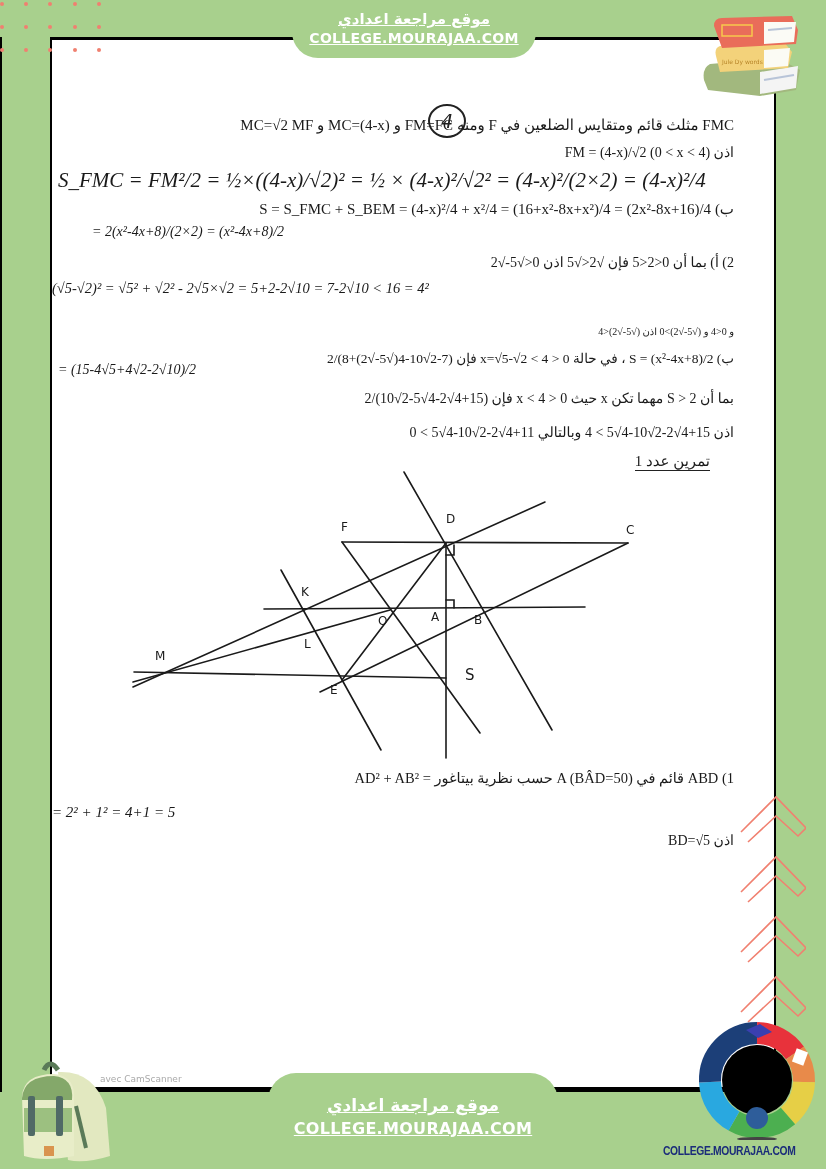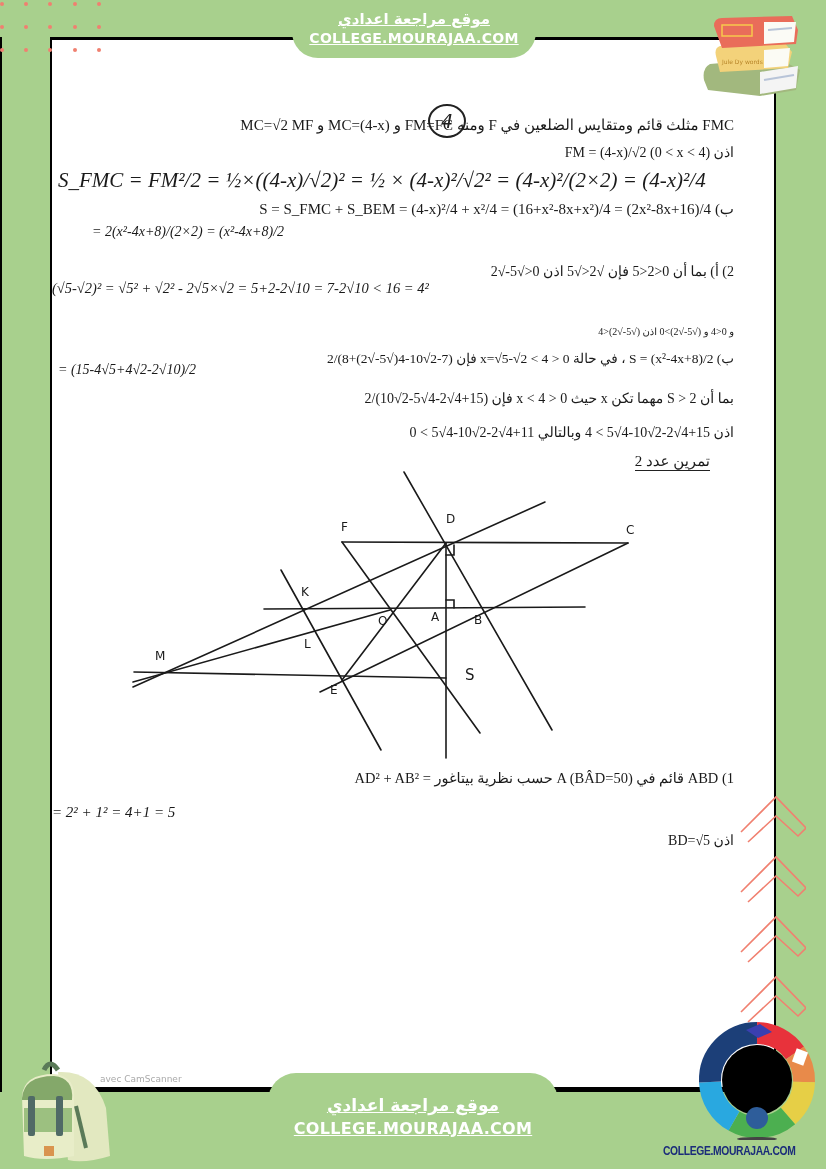--- a/index.html
+++ b/index.html
@@ -33,28 +33,28 @@
 <div class="black-frame"></div>
 <div class="paper">
 
   <div class="page-num">4</div>
 
   <div class="hand ar" style="right:40px;top:76px;font-size:15px;">FMC مثلث قائم ومتقايس الضلعين في F ومنه FM=FC و MC=(4-x) و MC=√2 MF</div>
   <div class="hand ar" style="right:40px;top:104px;font-size:14px;">اذن  FM = (4-x)/√2   (0 &lt; x &lt; 4)</div>
   <div class="hand" style="left:6px;top:128px;font-size:21px;">S_FMC = FM²/2 = ½×((4-x)/√2)² = ½ × (4-x)²/√2² = (4-x)²/(2×2) = (4-x)²/4</div>
   <div class="hand ar" style="right:40px;top:160px;font-size:15px;">ب)  S = S_FMC + S_BEM = (4-x)²/4 + x²/4 = (16+x²-8x+x²)/4 = (2x²-8x+16)/4</div>
   <div class="hand" style="left:40px;top:184px;font-size:14px;">= 2(x²-4x+8)/(2×2) = (x²-4x+8)/2</div>
-  <div class="hand ar" style="right:40px;top:214px;font-size:14px;margin-top:9px;">2) أ) بما أن 0&lt;2&lt;5 فإن √2&lt;√5 اذن 0&lt;√5-√2</div>
+  <div class="hand ar" style="right:40px;top:214px;font-size:14px;">2) أ) بما أن 0&lt;2&lt;5 فإن √2&lt;√5 اذن 0&lt;√5-√2</div>
   <div class="hand" style="left:0px;top:240px;font-size:14.5px;">(√5-√2)² = √5² + √2² - 2√5×√2 = 5+2-2√10 = 7-2√10 &lt; 16 = 4²</div>
   <div class="hand ar" style="right:40px;top:286px;font-size:10px;">و 0&lt;4 و (√5-√2)&gt;0 اذن (√5-√2)&lt;4</div>
   <div class="hand ar" style="right:40px;top:310px;font-size:13.5px;">ب)  S = (x²-4x+8)/2 ، في حالة 0 &lt; x=√5-√2 &lt; 4 فإن  (7-2√10-4(√5-√2)+8)/2</div>
   <div class="hand" style="left:6px;top:322px;font-size:14px;">= (15-4√5+4√2-2√10)/2</div>
   <div class="hand ar" style="right:40px;top:350px;font-size:14px;margin-left:8px;">بما أن S &gt; 2 مهما تكن x حيث 0 &lt; x &lt; 4 فإن (15+4√2-4√5-2√10)/2</div>
   <div class="hand ar" style="right:40px;top:384px;font-size:14px;">اذن 15+4√2-2√10-4√5 &gt; 4 وبالتالي 11+4√2-2√10-4√5 &gt; 0</div>
-  <div class="hand ar underline" style="right:64px;top:412px;font-size:15px;">تمرين عدد 2</div>
+  <div class="hand ar underline" style="right:64px;top:412px;font-size:15px;">تمرين عدد 1</div>
 
   <svg style="position:absolute;left:68px;top:430px;" width="560" height="290" viewBox="120 470 560 290">
     <g stroke="#1a1a1a" stroke-width="1.6" fill="none" stroke-linecap="round">
 
       <line x1="342" y1="542" x2="628" y2="543"></line>
 
       <line x1="264" y1="609" x2="585" y2="607"></line>
 
       <line x1="134" y1="672" x2="446" y2="678"></line>
 

